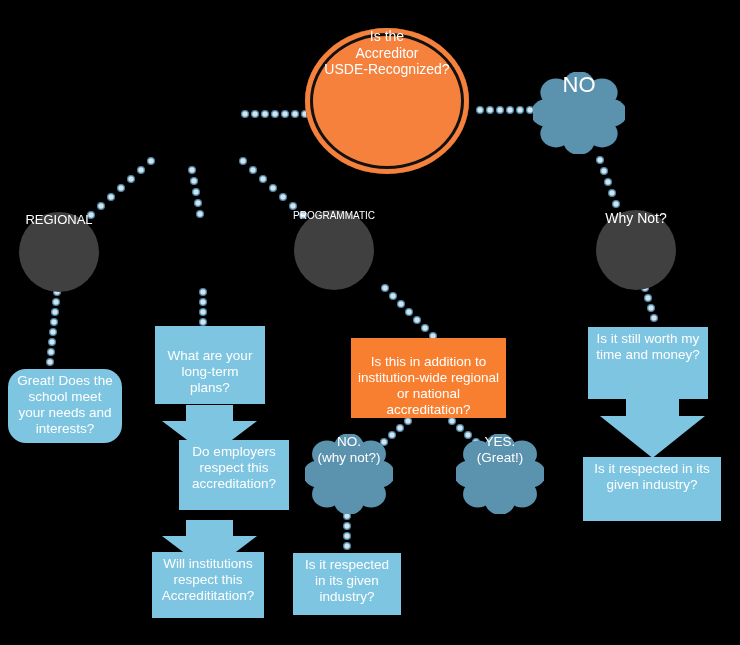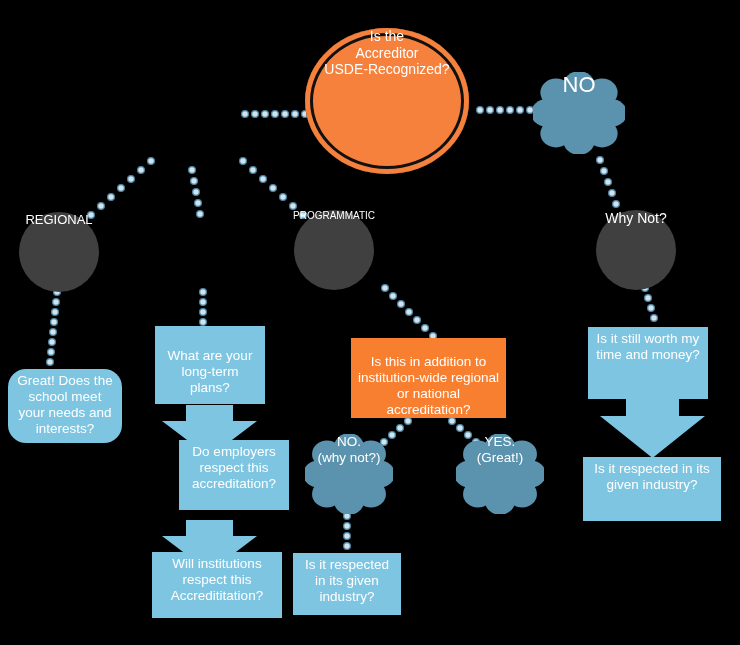--- a/index.html
+++ b/index.html
@@ -220,21 +220,21 @@
   </div>
 
   <div class="node box" style="left:155px;top:326px;width:110px;height:78px;font-size:13.5px;padding:22px 5px;">
     <span>What are your long-term plans?</span>
   </div>
 
   <div class="node box" style="left:155px;top:440px;width:110px;height:70px;font-size:13.5px;padding:4px 5px;margin-left:24px;">
     <span>Do employers respect this accreditation?</span>
   </div>
 
-  <div class="node box" style="left:152px;top:552px;width:130px;height:66px;font-size:13.5px;padding:4px 12px;">
+  <div class="node box" style="left:152px;top:552px;width:112px;height:66px;font-size:13.5px;padding:4px 12px;">
     <span>Will institutions respect this Accredititation?</span>
   </div>
 
   <div class="node box-orange" style="left:351px;top:338px;width:155px;height:80px;font-size:13.5px;padding:16px 6px;">
     <span>Is this in addition to institution-wide regional or national accreditation?</span>
   </div>
 
   <div class="node cloud" style="left:456px;top:434px;width:88px;height:80px;font-size:13.5px;white-space:pre-line;">
     <svg viewBox="0 0 100 100" preserveAspectRatio="none">
       <g fill="#5b93ae">

